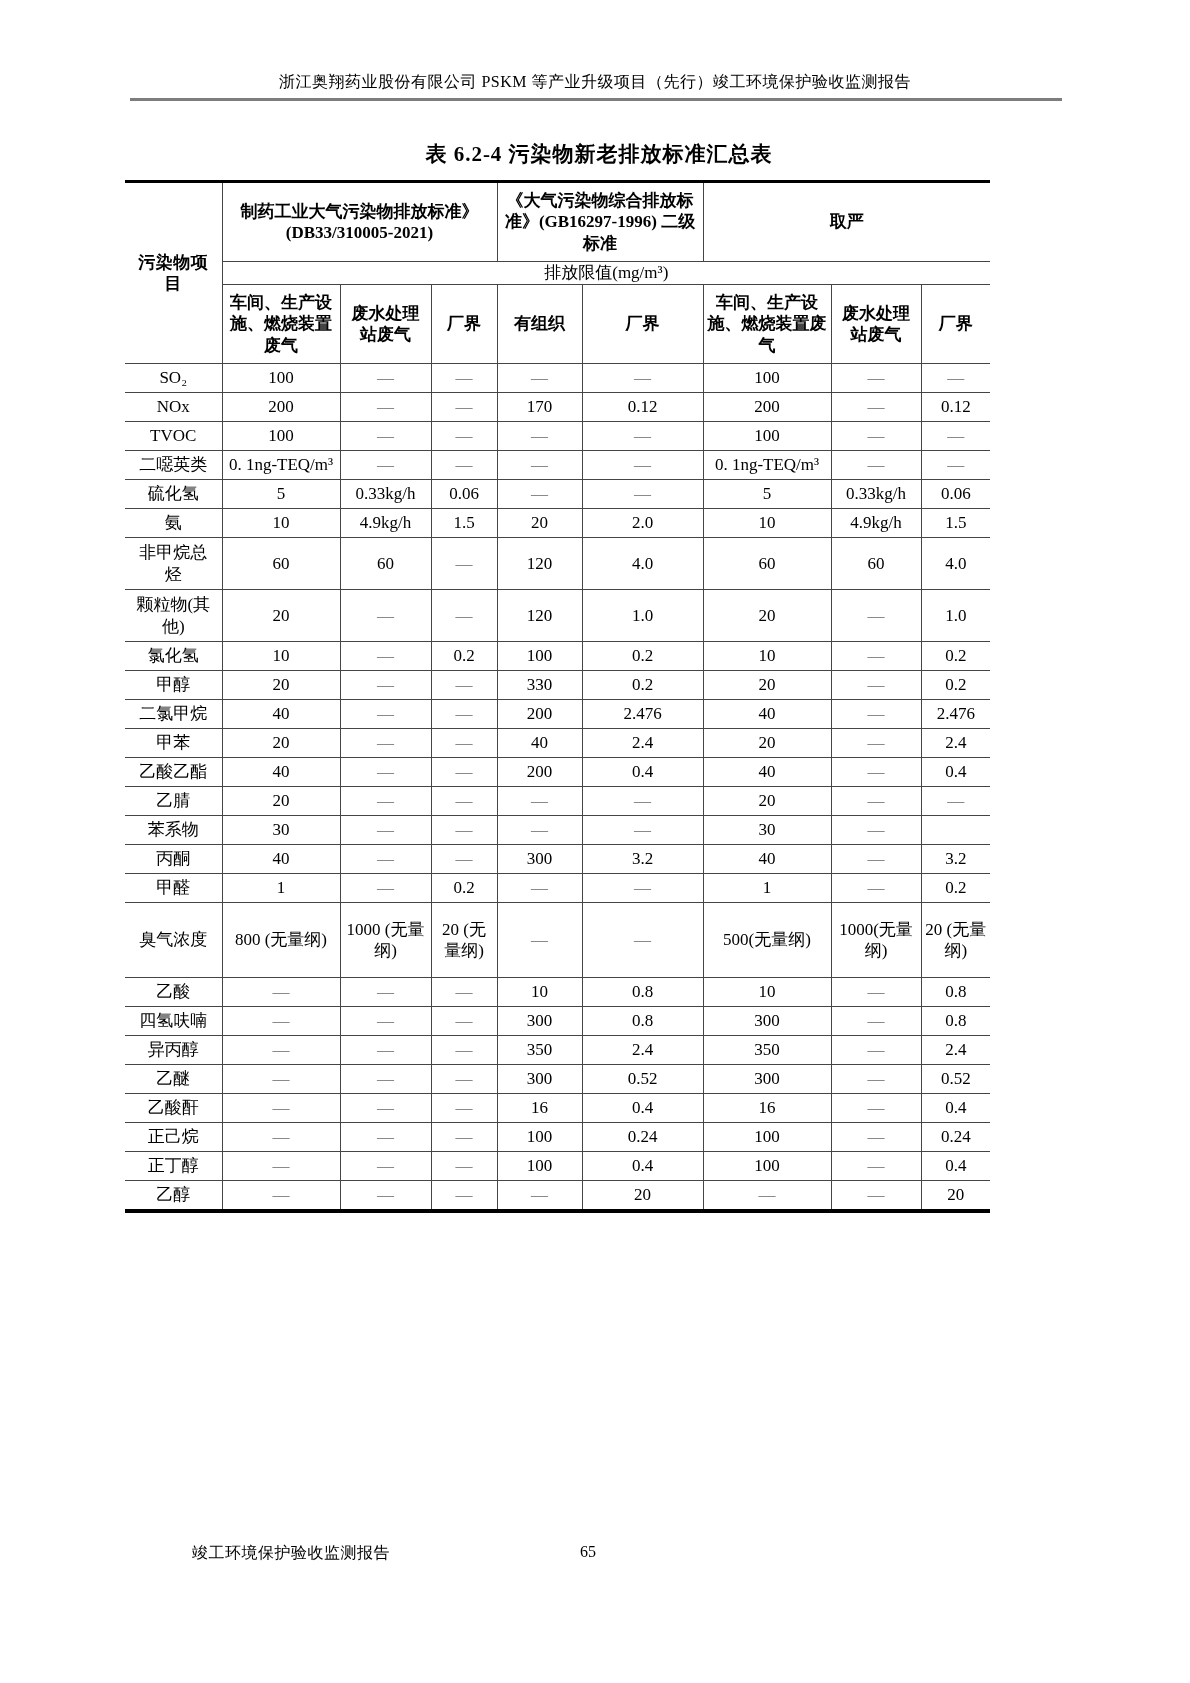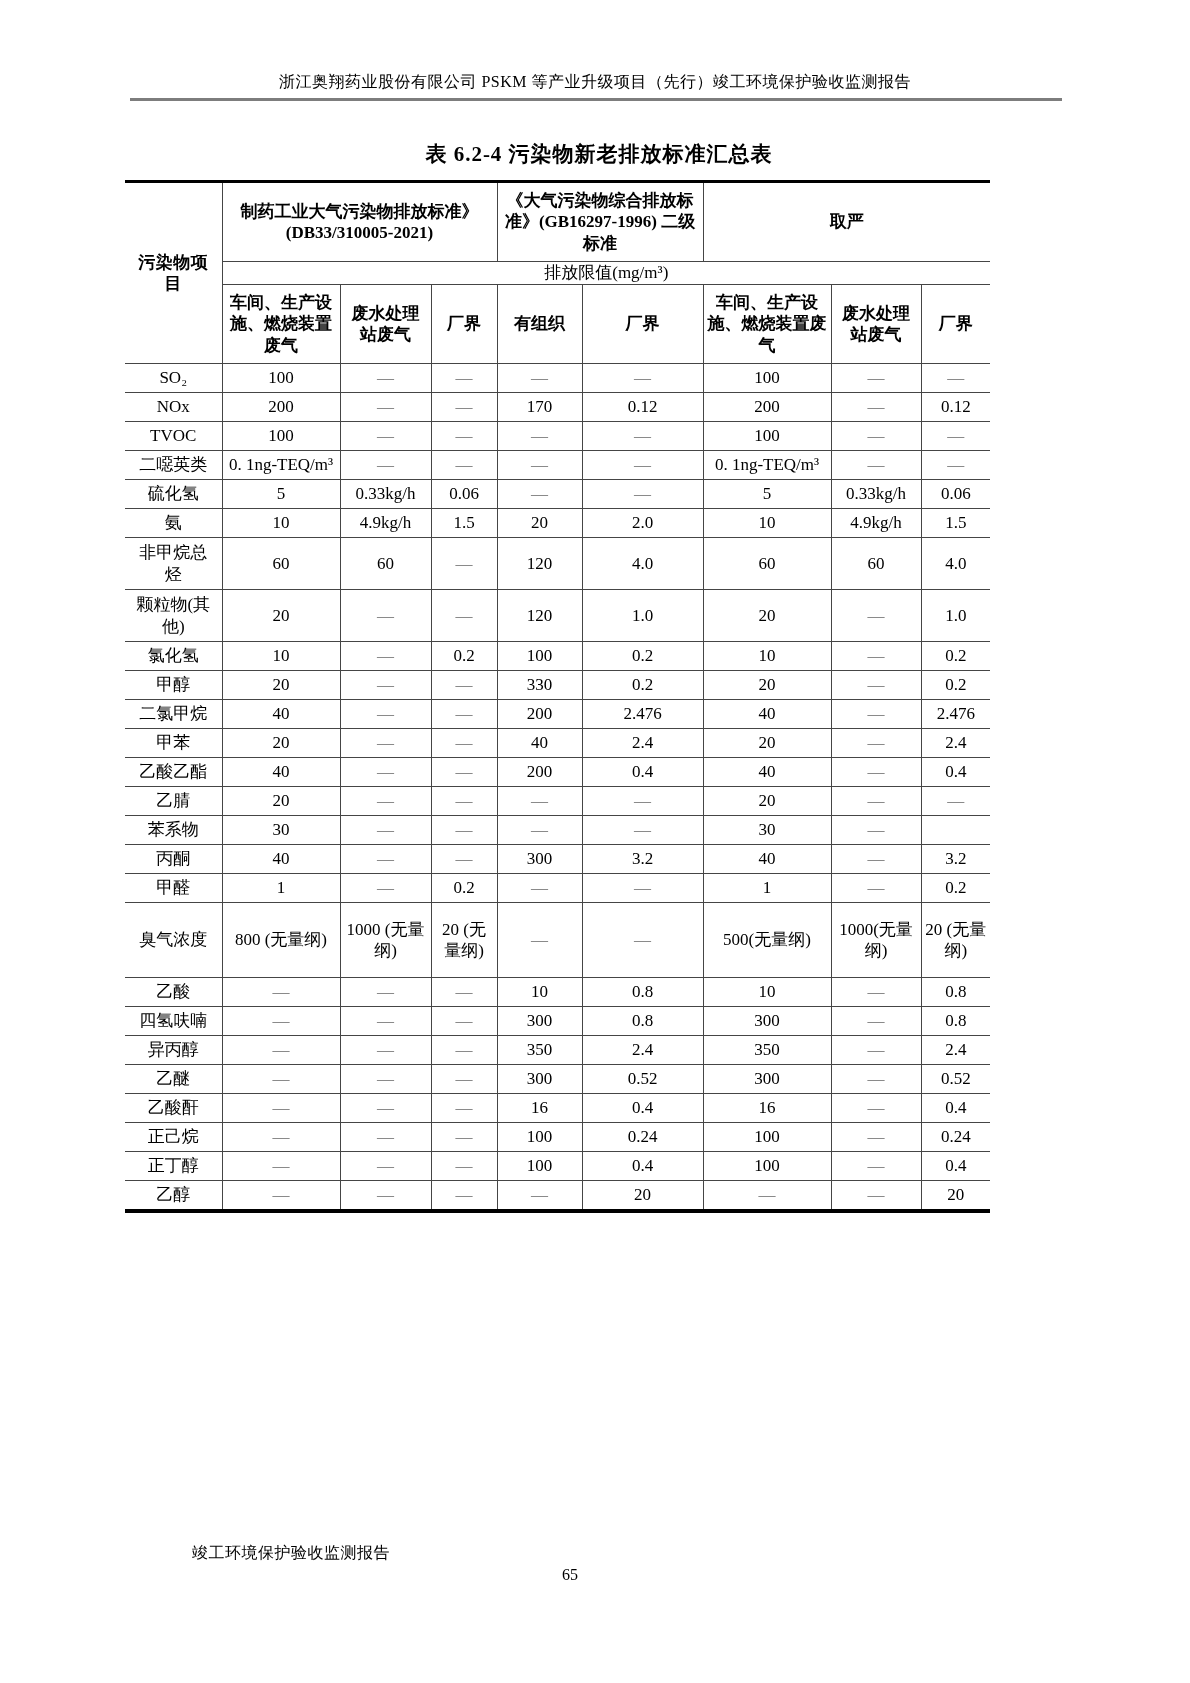--- a/index.html
+++ b/index.html
@@ -38,21 +38,21 @@
   tr.sh > th{height:74px;font-weight:bold;padding:2px 4px;}
   tbody td{height:26px;}
   tbody td.rowlabel{padding:1px 9px;}
   tr.h50 > td{height:49px;}
   tr.h72 > td{height:72px;}
   td.dim{color:#777777;}
   .footer-org{
     position:absolute;top:1543px;left:192px;font-size:16px;letter-spacing:0.5px;
   }
   .footer-page{
-    position:absolute;top:1543px;left:130px;width:880px;text-align:center;font-size:16px;margin-top:23px;
+    position:absolute;top:1543px;left:148px;width:880px;text-align:center;font-size:16px;
   }
 </style>
 </head>
 <body>
 
 <div class="doc-header-text">浙江奥翔药业股份有限公司 PSKM 等产业升级项目（先行）竣工环境保护验收监测报告</div>
 <div class="doc-header-rule"></div>
 
 <h1 class="table-title">表 6.2-4 污染物新老排放标准汇总表</h1>
 

